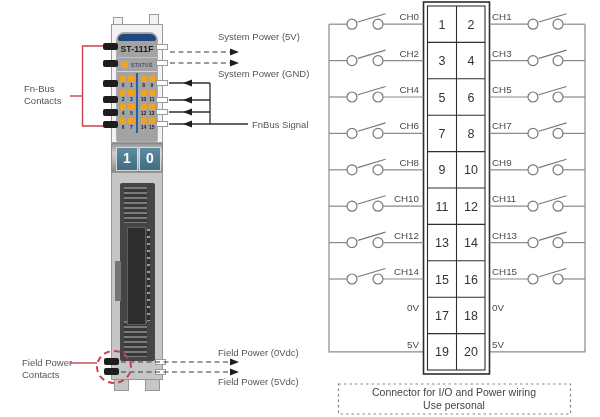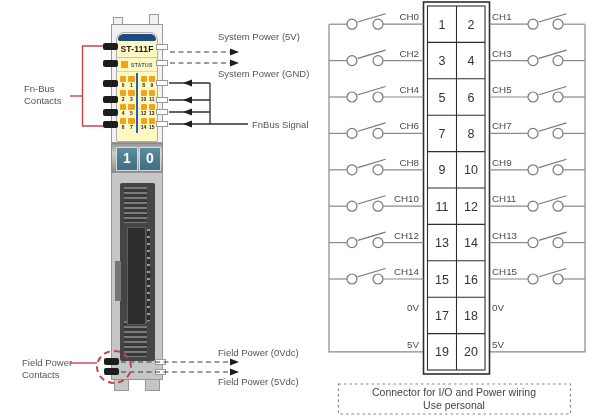--- a/index.html
+++ b/index.html
@@ -8,21 +8,21 @@
   svg{position:absolute;left:0;top:0;}
   #base-svg{z-index:0;}
   #overlay-svg{z-index:3;pointer-events:none;}
 
   
   .abs{position:absolute;box-sizing:border-box;}
   #module-top{left:111px;top:24px;width:52px;height:119px;background:#f2f2f2;
               border:1.5px solid #9a9a9a;z-index:1;}
   #hook-l{left:113px;top:17px;width:10px;height:9px;background:#f2f2f2;border:1.5px solid #9a9a9a;border-bottom:none;z-index:1;}
   #hook-r{left:149px;top:14px;width:10px;height:12px;background:#f2f2f2;border:1.5px solid #9a9a9a;border-bottom:none;z-index:1;}
-  #faceplate{left:116px;top:32px;width:42px;height:110px;background:#fef9c3;border:1px solid #aeaeae;
+  #faceplate{left:116px;top:32px;width:42px;height:110px;background:#a3a3a3;border:1px solid #aeaeae;
              border-radius:8px 8px 2px 2px;z-index:2;overflow:hidden;}
   .navy-band{margin:1px 1px 0 1px;height:7px;background:#20497F;border-radius:6px 6px 2px 2px;}
   .model-row{height:16px;line-height:16px;text-align:center;font-size:8.5px;font-weight:bold;
              color:#1a1a1a;border-bottom:1px solid #c3c3c3;letter-spacing:.2px;}
   .status-row{height:13px;display:flex;align-items:center;padding-left:4px;border-bottom:1px solid #d2d2d2;}
   .status-dot{width:7px;height:7px;background:#F2A31B;margin-right:3px;}
   .status-txt{font-size:5px;font-weight:bold;color:#44506a;letter-spacing:.4px;}
   #led-grid{position:relative;height:64px;padding-top:2px;}
   #led-divider{position:absolute;left:19px;top:1px;width:1.5px;height:60px;background:#2B5EA7;}
   .led-row{display:flex;padding-left:3px;margin-top:2px;position:relative;}

